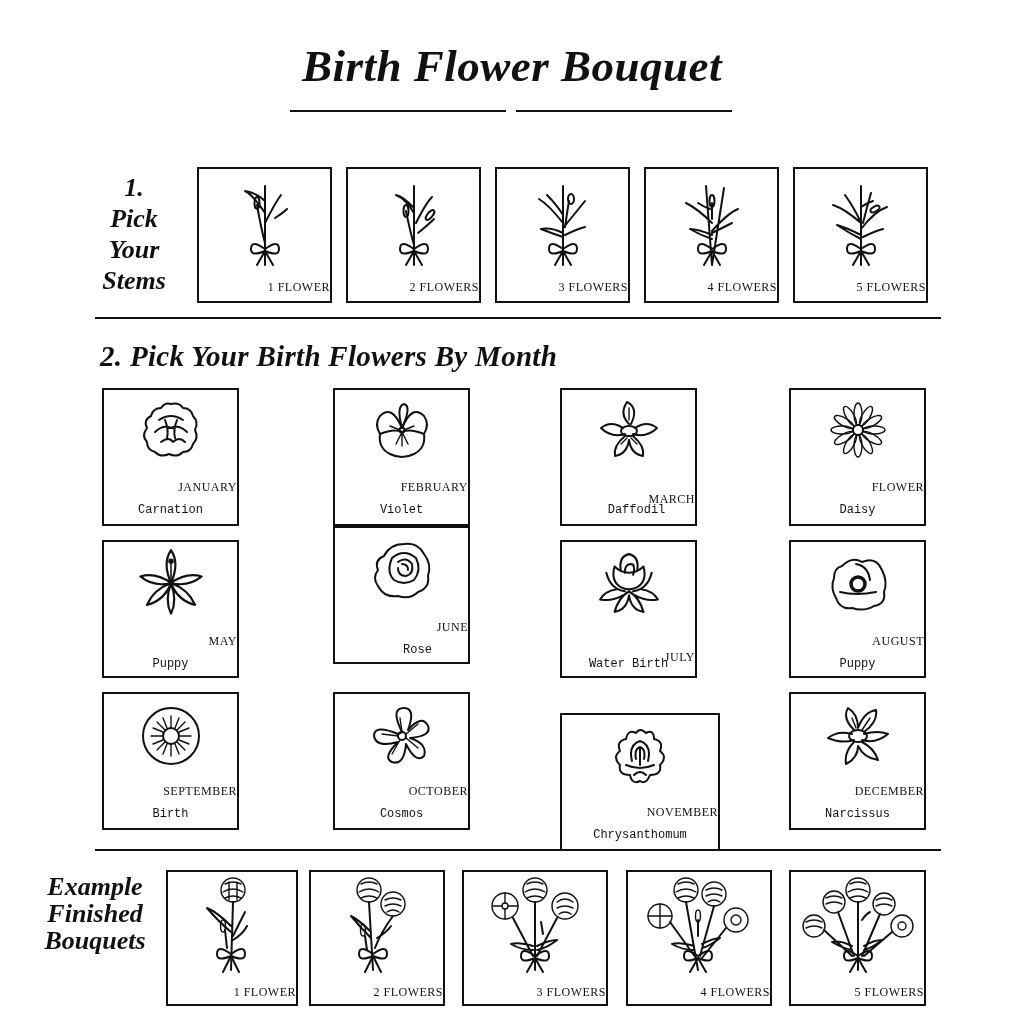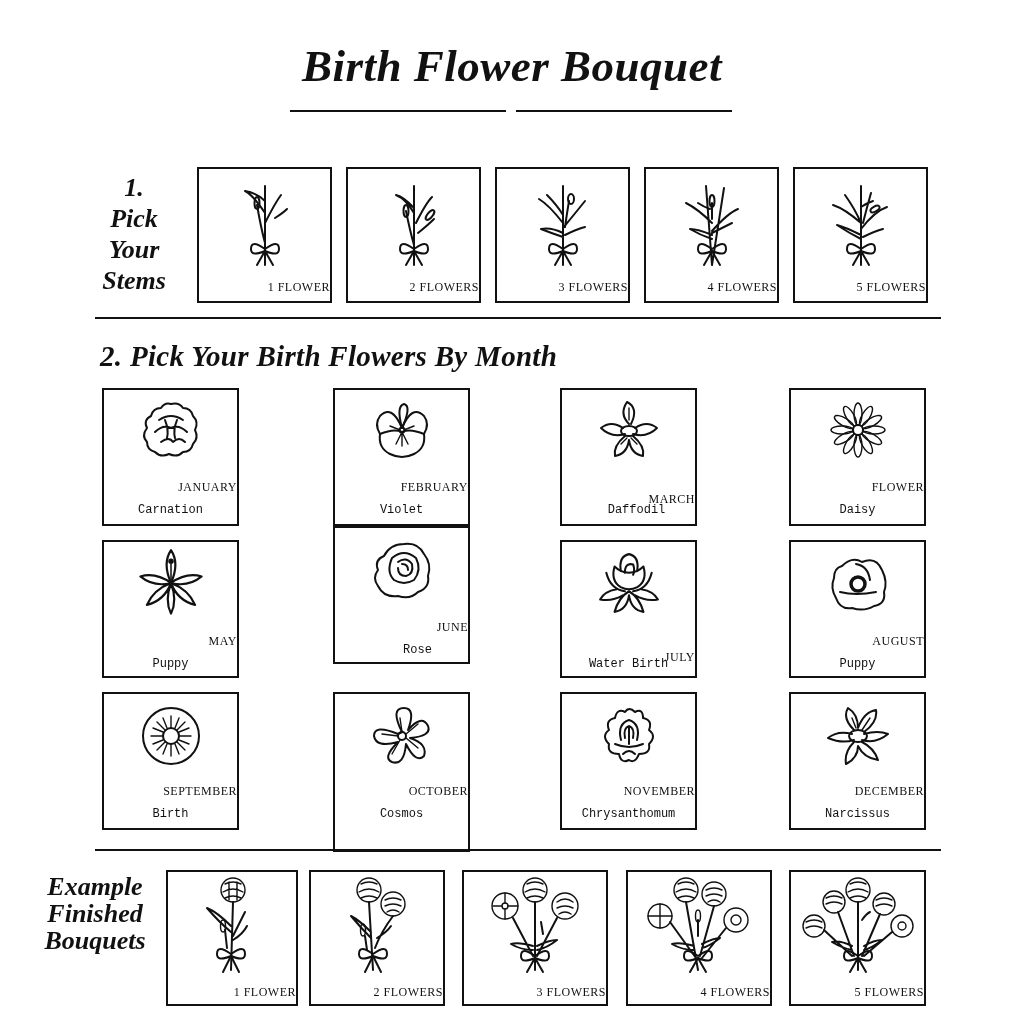--- a/index.html
+++ b/index.html
@@ -181,31 +181,31 @@
     <circle class="ln" cx="32" cy="32" r="28"></circle>
     <g>
       <path class="ln1" d="M32 12 L32 24 M32 40 L32 52 M12 32 L24 32 M40 32 L52 32 M18 18 L26 26 M38 38 L46 46 M46 18 L38 26 M26 38 L18 46 M24 14 L28 24 M40 14 L36 24 M24 50 L28 40 M40 50 L36 40 M14 24 L24 28 M14 40 L24 36 M50 24 L40 28 M50 40 L40 36"></path>
     </g>
     <circle cx="32" cy="32" r="8" fill="#fff" stroke="#111" stroke-width="2"></circle>
   </svg>
   <div class="cap" style="top:90px;">SEPTEMBER</div>
   <div class="cap2" style="top:113px;">Birth</div>
 </div>
 
-<div class="card" style="left:333px; top:692px; width:137px; height:160px;text-decoration:underline;">
+<div class="card" style="left:333px; top:692px; width:137px; height:138px;text-decoration:underline;">
   <svg width="64" height="64" viewBox="0 0 64 64" style="top:10px;">
     <path class="ln" d="M32 28 Q20 4 34 4 Q46 4 38 26 Q52 10 58 22 Q62 32 40 34 Q58 40 54 52 Q46 60 36 40 Q34 62 22 58 Q12 54 28 38 Q6 44 4 32 Q4 20 28 30 Z"></path>
     <circle class="ln" cx="32" cy="32" r="4"></circle>
     <path class="ln1" d="M32 28 L30 14 M36 30 L48 20 M36 34 L48 44 M30 36 L22 50 M28 32 L12 30"></path>
   </svg>
   <div class="cap" style="top:90px;">OCTOBER</div>
   <div class="cap2" style="top:113px;">Cosmos</div>
 </div>
 
-<div class="card" style="left:560px; top:692px; width:137px; height:138px;">
+<div class="card" style="left:560px; top:713px; width:160px; height:138px;">
   <svg width="64" height="64" viewBox="0 0 64 64" style="top:10px;">
     <path class="ln" d="M18 14 Q20 4 28 8 Q32 2 38 8 Q46 4 46 14 Q56 16 52 26 Q60 32 52 40 Q54 50 42 50 Q38 60 32 56 Q24 60 22 50 Q10 50 12 40 Q4 32 12 26 Q8 16 18 14 Z"></path>
     <path class="ln" d="M24 36 Q20 20 32 16 Q44 20 40 36 M28 34 Q26 24 32 22 Q38 24 36 34 M32 22 L32 40 M18 40 Q32 46 46 40 M26 50 Q32 44 38 50"></path>
   </svg>
   <div class="cap" style="top:90px;">NOVEMBER</div>
   <div class="cap2" style="top:113px;">Chrysanthomum</div>
 </div>
 
 <div class="card" style="left:789px; top:692px; width:137px; height:138px;">
   <svg width="66" height="64" viewBox="0 0 64 64" style="top:10px;">

